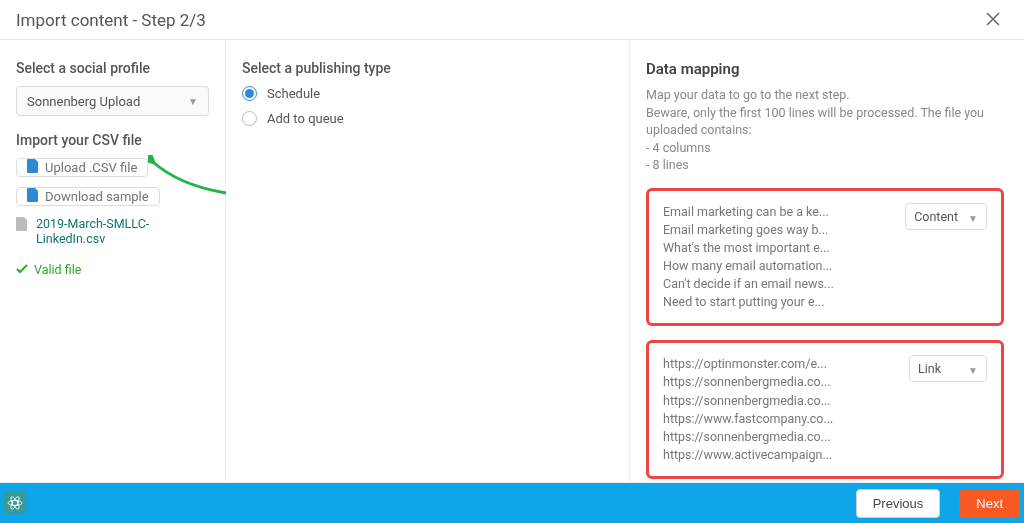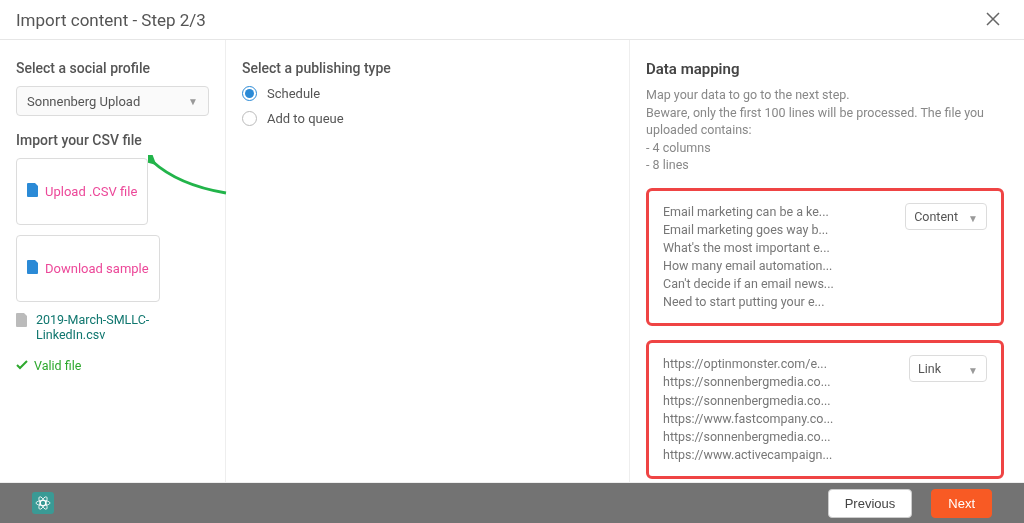--- a/index.html
+++ b/index.html
@@ -8,37 +8,37 @@
 .header-title { font-size: 17px; color: #555; font-weight: 400; }
 .close-btn { cursor: pointer; font-size: 18px; color: #666; padding: 4px 8px; }
 .main { display: flex; height: 442px; }
 .col { padding: 20px 16px 16px 16px; }
 .col-left { width: 226px; border-right: 1px solid #eee; }
 .col-mid { width: 404px; border-right: 1px solid #eee; }
 .col-right { flex: 1; overflow-y: auto; padding-right: 20px; }
 .section-label { font-size: 14px; color: #555; font-weight: 500; margin-bottom: 10px; }
 .select { border: 1px solid #dcdcdc; border-radius: 4px; height: 30px; display: flex; align-items: center; justify-content: space-between; padding: 0 10px; cursor: pointer; background: #fafafa; margin-bottom: 16px; }
 .chev { font-size: 10px; color: #999; }
-.btn { border: 1px solid #dcdcdc; border-radius: 4px; padding: 24px 10px; background: #fff; cursor: pointer; display: inline-flex; align-items: center; gap: 6px; font-size: 13px; color: #ec4899; margin-bottom: 10px; }
+.btn { border: 1px solid #dcdcdc; border-radius: 4px; padding: 0 10px; background: #fff; cursor: pointer; display: inline-flex; align-items: center; gap: 6px; font-size: 13px; color: #737373; margin-bottom: 10px; }
 .btn-icon { display: inline-block; width: 12px; }
 .file-row { display: flex; gap: 8px; align-items: flex-start; color: #0f766e; font-size: 12.5px; margin-top: 0; }
 .file-doc-icon { width: 12px; color: #bbb; margin-top: 1px; }
 .valid-row { display: flex; gap: 6px; align-items: center; color: #2ea82e; font-size: 12.5px; margin-top: 16px; }
 .radio-row { display: flex; align-items: flex-end; gap: 10px; margin-bottom: 10px; cursor: pointer; }
 .radio { width: 15px; height: 15px; border-radius: 50%; border: 1px solid #bbb; display: inline-flex; align-items: center; justify-content: center; }
 .radio.sel { border-color: #2b8ad6; }
 .radio.sel::after { content: ""; width: 9px; height: 9px; border-radius: 50%; background: #2b8ad6; }
 .mapping-title { font-size: 15px; font-weight: 600; color: #444; margin-bottom: 8px; }
 .mapping-desc { font-size: 12.5px; color: #888; line-height: 1.4; margin-bottom: 14px; }
 .map-card { border: 3px solid #ef4444; border-radius: 6px; padding: 12px 14px; margin-bottom: 14px; display: flex; justify-content: space-between; align-items: flex-start; gap: 12px; }
 .map-samples { flex: 1; min-width: 0; }
 .map-samples div { font-size: 12.5px; color: #777; line-height: 1.45; white-space: nowrap; overflow: hidden; text-overflow: ellipsis; }
 .map-select-col { display: flex; flex-direction: column; gap: 10px; align-items: flex-end; }
 .map-select { border: 1px solid #dcdcdc; border-radius: 4px; padding: 5px 8px; background: #fff; cursor: pointer; display: inline-flex; align-items: flex-end; gap: 10px; font-size: 12.5px; color: #555; min-width: 78px; justify-content: space-between; }
-.footer { position: absolute; bottom: 0; left: 0; right: 0; height: 41px; border-top: 1px solid #eee; display: flex; align-items: center; justify-content: space-between; padding: 0 32px; background: #737373; }
+.footer { position: absolute; bottom: 0; left: 0; right: 0; height: 41px; border-top: 1px solid #eee; display: flex; align-items: center; justify-content: space-between; padding: 0 4px; background: #0ea5e9; }
 .footer-left { display:flex; align-items:center; }
 .footer-icon { width: 22px; height: 22px; background: #3a9a95; border-radius: 3px; display: inline-flex; align-items: center; justify-content: center; }
 .footer-right { display: flex; gap: 10px; }
 .footer-btn { border: 1px solid #ccc; border-radius: 4px; padding: 6px 16px; background: #fff; cursor: pointer; font-size: 13px; color: #444; }
 .footer-btn.primary { background: #f85a24; border-color: #f85a24; color: #fff; font-weight: 500; margin-left: 9px; }
 .arrow { position: absolute; left: 148px; top: 155px; width: 80px; height: 40px; pointer-events: none; }
 </style>
 </head>
 <body>
 

